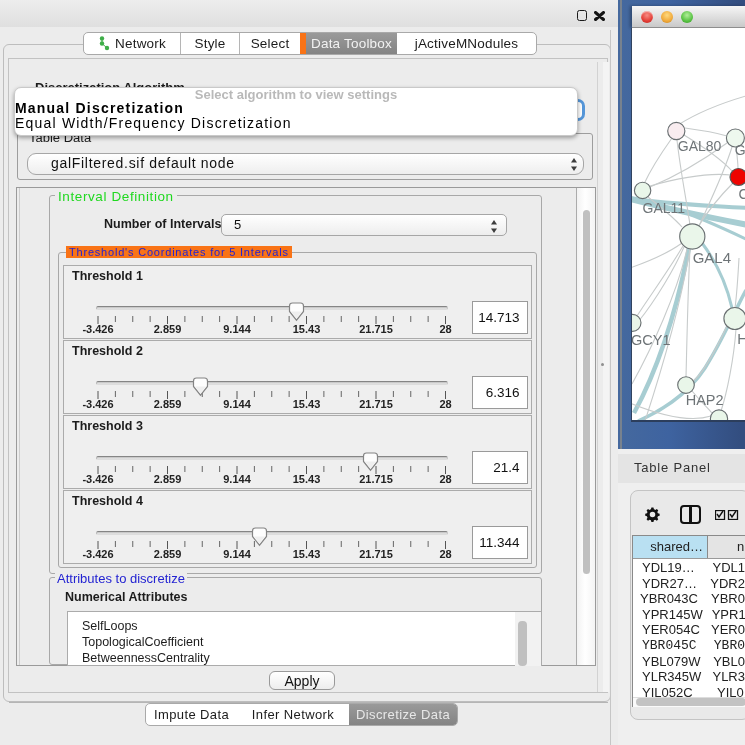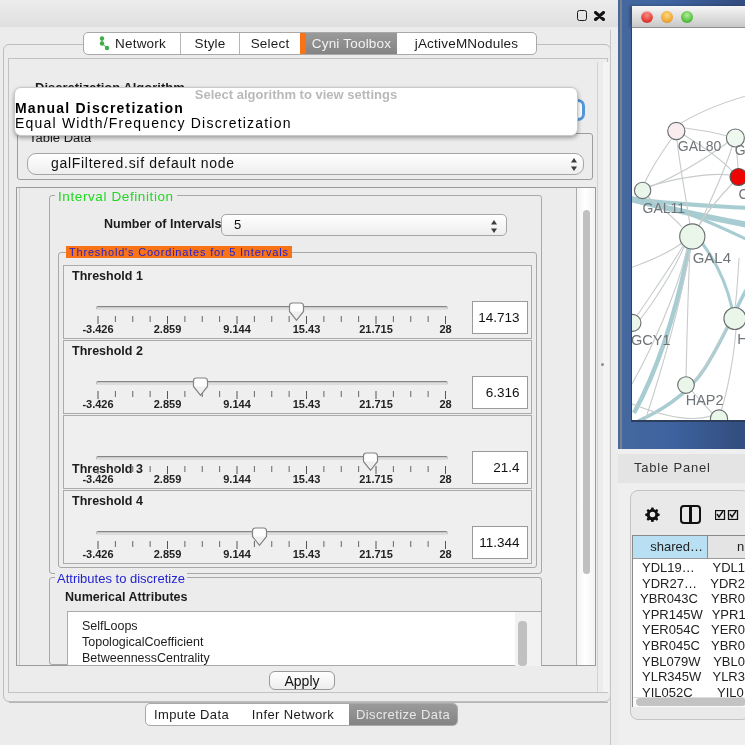--- a/index.html
+++ b/index.html
@@ -29,21 +29,21 @@
     <div style="width:97px;display:flex;align-items:center;justify-content:center;border-right:1px solid #b5b5b5;">
       <svg width="13" height="15" viewBox="0 0 13 15" style="margin-right:4px;">
         <circle cx="4" cy="2.5" r="2.2" fill="#3fae49"></circle>
         <circle cx="4" cy="7.5" r="2.2" fill="#3fae49"></circle>
         <circle cx="9" cy="12" r="2.2" fill="#3fae49"></circle>
         <path d="M4 2.5 L4 7.5 L9 12" stroke="#3fae49" stroke-width="1" fill="none"></path>
       </svg>
       Network</div>
     <div style="width:59px;display:flex;align-items:center;justify-content:center;border-right:1px solid #b5b5b5;">Style</div>
     <div style="width:66px;display:flex;align-items:center;justify-content:center;border-right:6px solid #f97316;">Select</div>
-    <div style="width:91px;display:flex;align-items:center;justify-content:center;background:linear-gradient(#9a9a9a,#848484);color:#f2f2f2;">Cyni Toolbox</div>
+    <div style="width:91px;display:flex;align-items:center;justify-content:center;background:linear-gradient(#9a9a9a,#848484);color:#f2f2f2;">Data Toolbox</div>
     <div style="flex:1;display:flex;align-items:center;justify-content:center;">jActiveMNodules</div>
   </div>
 
   <div class="abs" style="left:35px;top:80px;font-size:13px;font-weight:bold;color:#1c1c1c;">Discretization Algorithm</div>
 
   <div class="abs" style="left:533px;top:99px;width:52px;height:22px;border:3px solid #5596d8;border-radius:7px;background:#fff;"></div>
 
   <div class="abs" style="left:17px;top:133px;width:576px;height:47px;border:1px solid #9d9d9d;border-radius:3px;"></div>
   <div class="abs" style="left:26px;top:130px;background:#ececec;padding:0 3px;font-size:13px;color:#1c1c1c;">Table Data</div>
   <div class="abs combo" style="left:27px;top:153px;width:557px;height:22px;background:linear-gradient(#ffffff,#eeeeee);border:1px solid #a6a6a6;border-radius:9px;font-size:14px;letter-spacing:0.7px;color:#111;line-height:19px;padding-left:23px;">galFiltered.sif default node
@@ -148,21 +148,21 @@
           <span class="abs" style="left:282px;width:60px;text-align:center;top:0;">21.715</span>
           <span class="abs" style="left:351.5px;width:60px;text-align:center;top:0;">28</span>
         </div>
         <svg class="abs" style="left:127px;top:35px;" width="19" height="21" viewBox="0 0 19 21">
           <path d="M2.5 5 Q2.5 2 5.5 2 L13.5 2 Q16.5 2 16.5 5 L16.5 10.5 L9.5 19.2 L2.5 10.5 Z" fill="#fdfdfd" stroke="#848484" stroke-width="1.2"></path>
           <path d="M4 10.5 L9.5 17.4 L15 10.5 Z" fill="#efefef" stroke="none"></path>
         </svg>
         <div class="abs" style="left:408px;top:35px;width:55.5px;height:33px;background:#fff;border:1px solid #9a9a9a;font-size:13.5px;color:#111;text-align:right;line-height:31px;padding-right:7px;">6.316</div>
       </div>
       <div class="abs" style="left:63px;top:415px;width:469px;height:74px;background:#efefef;border:1px solid #ababab;">
-        <div class="abs" style="left:8px;top:3px;font-size:12.5px;font-weight:bold;color:#1c1c1c;margin-top:43px;">Threshold 3</div>
+        <div class="abs" style="left:8px;top:3px;font-size:12.5px;font-weight:bold;color:#1c1c1c;">Threshold 3</div>
         <div class="abs" style="left:32px;top:39.5px;width:352px;height:4px;background:linear-gradient(#bfbfbf,#e8e8e8);border-top:1px solid #858585;border-left:1px solid #b5b5b5;border-right:1px solid #c5c5c5;border-bottom:1px solid #dddddd;border-radius:3px;"></div>
         <svg class="abs" style="left:0;top:49px;" width="469" height="10" viewBox="0 0 469 10">
           <line x1="34" y1="1" x2="34" y2="9" stroke="#555" stroke-width="1"></line>
           <line x1="51.375" y1="1" x2="51.375" y2="7" stroke="#666" stroke-width="1"></line>
           <line x1="68.75" y1="1" x2="68.75" y2="7" stroke="#666" stroke-width="1"></line>
           <line x1="86.125" y1="1" x2="86.125" y2="7" stroke="#666" stroke-width="1"></line>
           <line x1="103.5" y1="1" x2="103.5" y2="9" stroke="#555" stroke-width="1"></line>
           <line x1="120.875" y1="1" x2="120.875" y2="7" stroke="#666" stroke-width="1"></line>
           <line x1="138.25" y1="1" x2="138.25" y2="7" stroke="#666" stroke-width="1"></line>
           <line x1="155.625" y1="1" x2="155.625" y2="7" stroke="#666" stroke-width="1"></line>
@@ -379,21 +379,21 @@
           <div style="padding-left:9px;">YBR0</div>
         </div>
       <div style="display:flex;">
           <div style="width:75px;padding-left:9px;">YPR145W</div>
           <div style="padding-left:9px;">YPR1</div>
         </div>
       <div style="display:flex;">
           <div style="width:75px;padding-left:9px;">YER054C</div>
           <div style="padding-left:9px;">YER0</div>
         </div>
-      <div style="display:flex;">
+      <div style="display:flex;font-family:Liberation Mono, monospace;">
           <div style="width:75px;padding-left:9px;">YBR045C</div>
           <div style="padding-left:9px;">YBR0</div>
         </div>
       <div style="display:flex;">
           <div style="width:75px;padding-left:9px;">YBL079W</div>
           <div style="padding-left:9px;">YBL0</div>
         </div>
       <div style="display:flex;">
           <div style="width:75px;padding-left:9px;">YLR345W</div>
           <div style="padding-left:9px;">YLR3</div>

